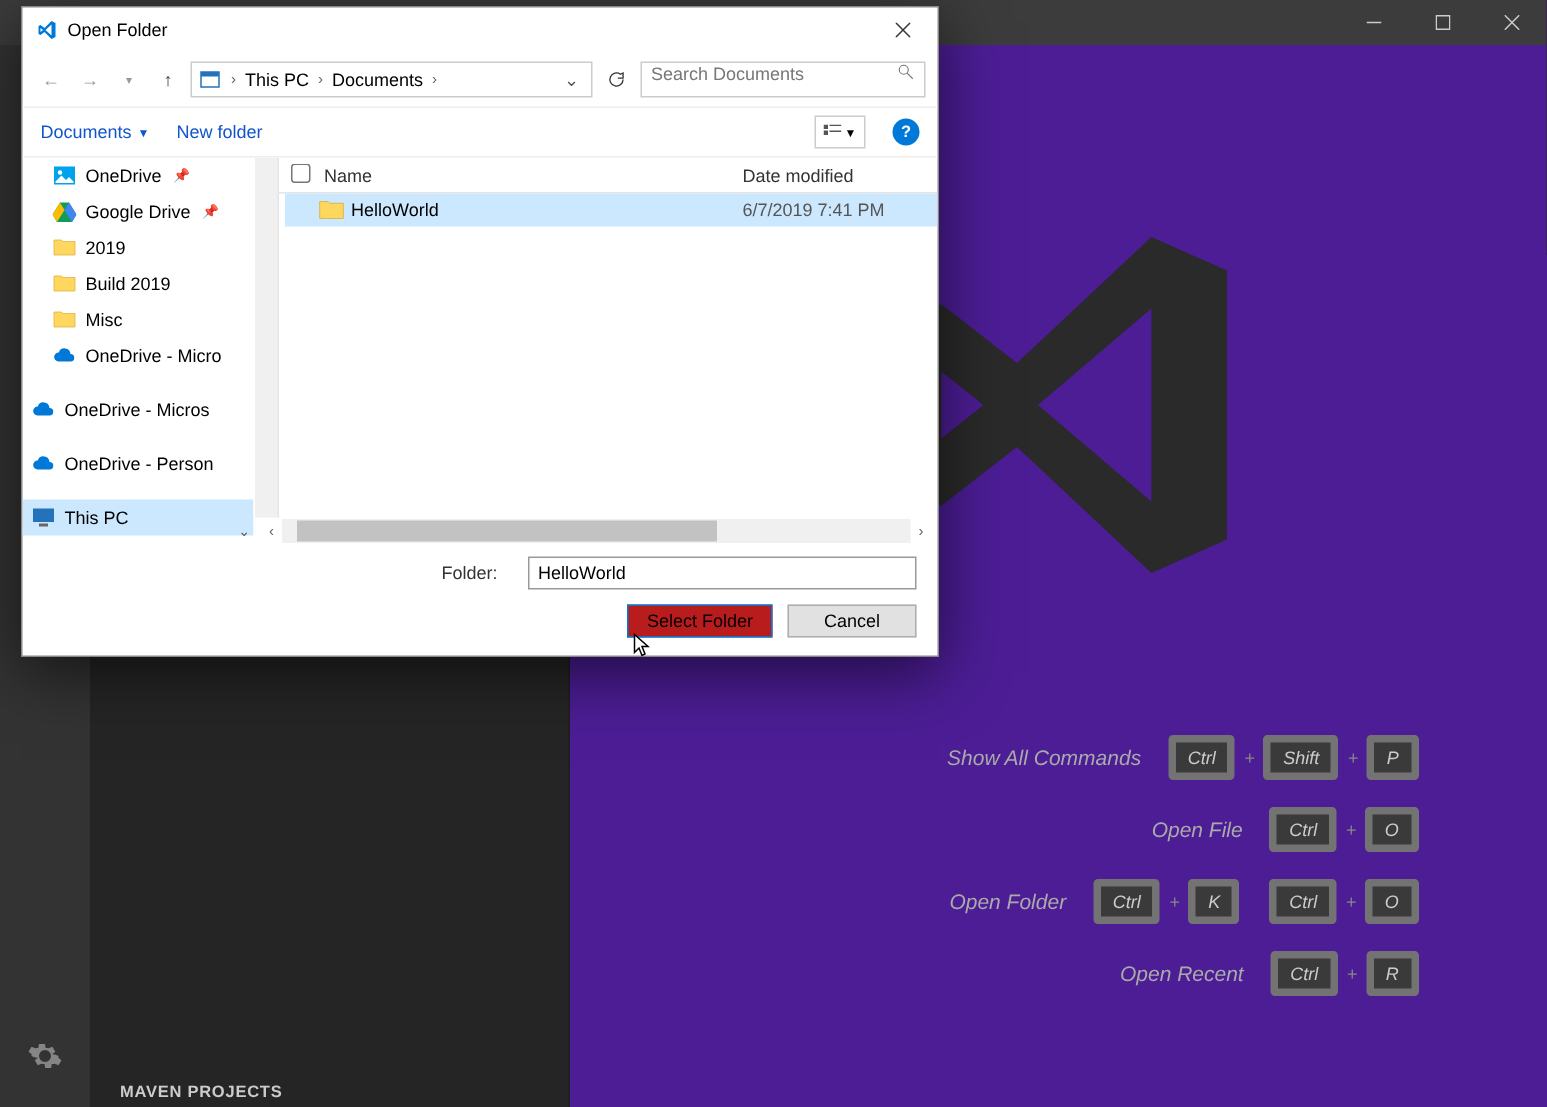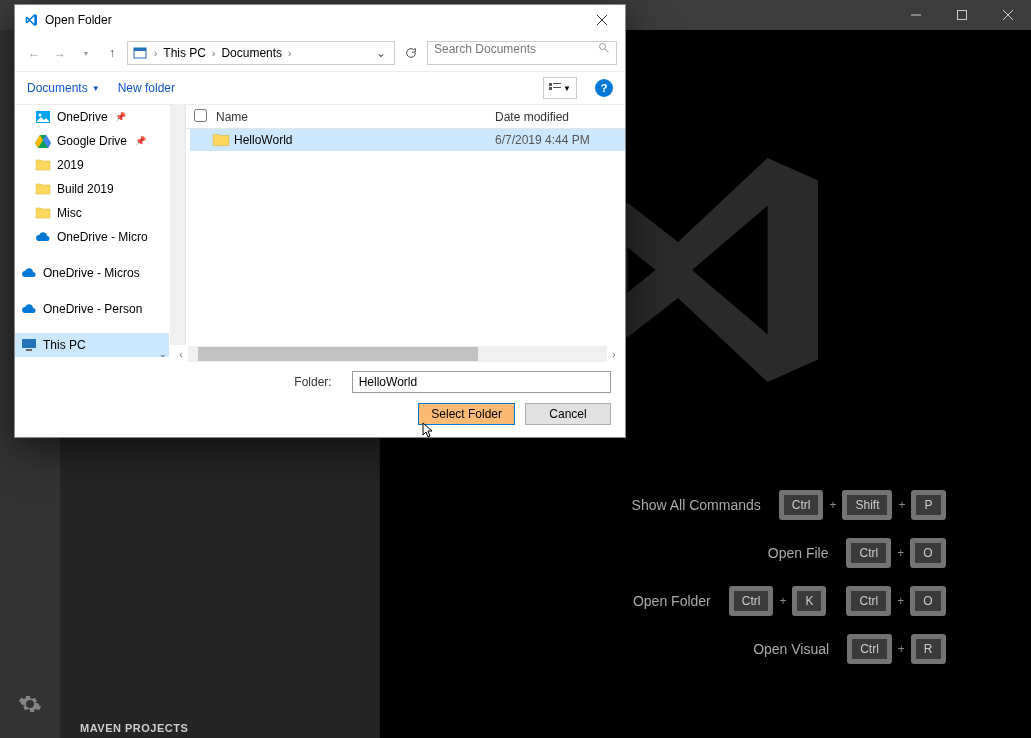--- a/index.html
+++ b/index.html
@@ -14,21 +14,21 @@
 .win-btn svg { width: 10px; height: 10px; }
 .vscode-body { position: absolute; top: 30px; bottom: 0; left: 0; right: 0; display: flex; }
 
 .activity-bar { width: 60px; background: #333333; display: flex; flex-direction: column; align-items: center; padding-top: 8px; gap: 20px; justify-content: flex-end; padding-bottom: 20px;}
 .activity-icon { width: 28px; height: 28px; color: #858585; display:flex; align-items:center; justify-content:center;}
 .activity-icon svg { width: 24px; height: 24px; fill: currentColor; }
 
 .sidebar-panel { width: 320px; background: #252526; border-right: 1px solid #1e1e1e; position: relative;}
 .sidebar-bottom-text { position:absolute; bottom:4px; left:20px; color:#ccc; font-size:11px; font-weight:bold; letter-spacing:0.5px;}
 
-.editor-area { flex: 1; background: #000000; position: relative; display:flex; align-items:center; justify-content:center;}
+.editor-area { flex: 1; background: #4c1d95; position: relative; display:flex; align-items:center; justify-content:center;font-style:italic;}
 .vscode-logo-bg { position:absolute; width: 280px; height: 280px; top: 100px; left: 50%; transform: translateX(-50%);}
 .vscode-logo-bg svg { width:100%; height:100%; fill:#2a2a2a;}
 
 .cmd-list { position:absolute; top: 460px; left: 50%; transform:translateX(-50%); display:flex; flex-direction:column; gap: 18px; width: 480px;}
 .cmd-row { display:flex; align-items:center; gap: 18px; }
 .cmd-label { flex:1; text-align:right; color: #aaa; font-size: 14px; }
 .cmd-keys { display:flex; align-items:center; gap:6px; }
 .key { background: #3a3a3a; color: #ccc; border-radius: 3px; padding: 3px 8px; font-size: 12px; border: 5px solid #737373;}
 .plus { color: #888; font-size: 12px; }
 
@@ -86,21 +86,21 @@
 .h-scroll-track { flex:1; height:16px; background:#f0f0f0; display:flex; align-items:center; position:relative;}
 .h-scroll-thumb { height:14px; background:#c2c2c2; position:absolute; left:10px; width:280px;}
 .h-scroll-arrow { width:14px; text-align:center; color:#666; font-size:10px;}
 
 .dlg-bottom { padding: 8px 14px 12px; display:flex; flex-direction:column; gap:10px;}
 .folder-input-row { display:flex; align-items:center; gap:20px; }
 .folder-label { color:#333; font-size:12px;}
 .folder-input { flex:1; height:22px; border:1px solid #999; padding:0 6px; font-size:12px; outline:none; max-width: 420px;}
 .dlg-btn-row { display:flex; justify-content:flex-end; gap:10px;}
 .dlg-btn { min-width:86px; height:22px; border:1px solid #adadad; background:#e1e1e1; font-size:12px; display:flex; align-items:center; justify-content:center; padding:0 12px;}
-.dlg-btn.primary { border:1px solid #0078d7; background:#fdba74;}
+.dlg-btn.primary { border:1px solid #0078d7; background:#b91c1c;}
 
 .cursor { position:absolute; top: 422px; left: 422px; width:14px; height:18px; pointer-events:none; z-index: 1000;}
 .cursor svg { width:100%; height:100%; }
 
 .yellow-folder { fill:#ffd75e; stroke:#d9b13b; stroke-width:0.5;}
 .blue-cloud { fill:#0078d7;}
 .gdrive { fill:#0f9d58;}
 .img-icon { fill:#00a2ed;}
 .monitor-icon { fill:#2372ba;}
 </style>
@@ -187,21 +187,21 @@
               <span class="key">Ctrl</span>
               <span class="plus">+</span>
               <span class="key">K</span>
               <span style="width: 8px;"></span>
               <span class="key">Ctrl</span>
               <span class="plus">+</span>
               <span class="key">O</span>
             </div>
           </div>
           <div class="cmd-row">
-            <div class="cmd-label">Open Visual</div>
+            <div class="cmd-label">Open Recent</div>
             <div class="cmd-keys">
               <span class="key">Ctrl</span>
               <span class="plus">+</span>
               <span class="key">R</span>
             </div>
           </div>
         </div>
     </div>
   </div>
 </div>
@@ -365,21 +365,21 @@
       </div>
       <div class="dlg-rows" id="file-list">
           <div class="file-row selected">
             <span class="row-check"></span>
             <span class="row-icon">
               <svg viewBox="0 0 16 16">
                 <path class="yellow-folder" d="M1 3h5l1 1h8v9H1z"></path>
               </svg>
             </span>
             <span class="row-name">HelloWorld</span>
-            <span class="row-date">6/7/2019 4:44 PM</span>
+            <span class="row-date">6/7/2019 7:41 PM</span>
           </div>
         </div>
       <div class="h-scroll">
         <span class="h-scroll-arrow">‹</span>
         <div class="h-scroll-track">
             <div class="h-scroll-thumb"></div>
           </div>
         <span class="h-scroll-arrow">›</span>
       </div>
     </div>

